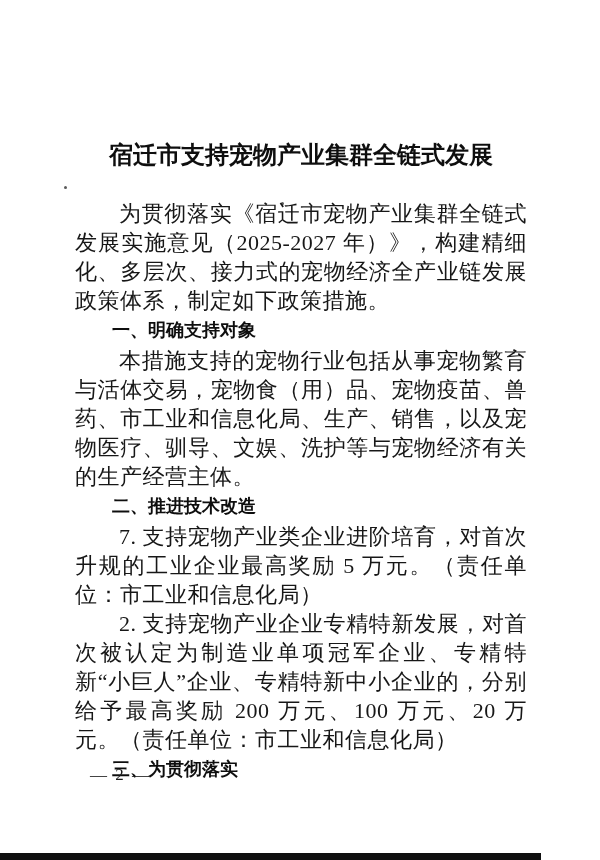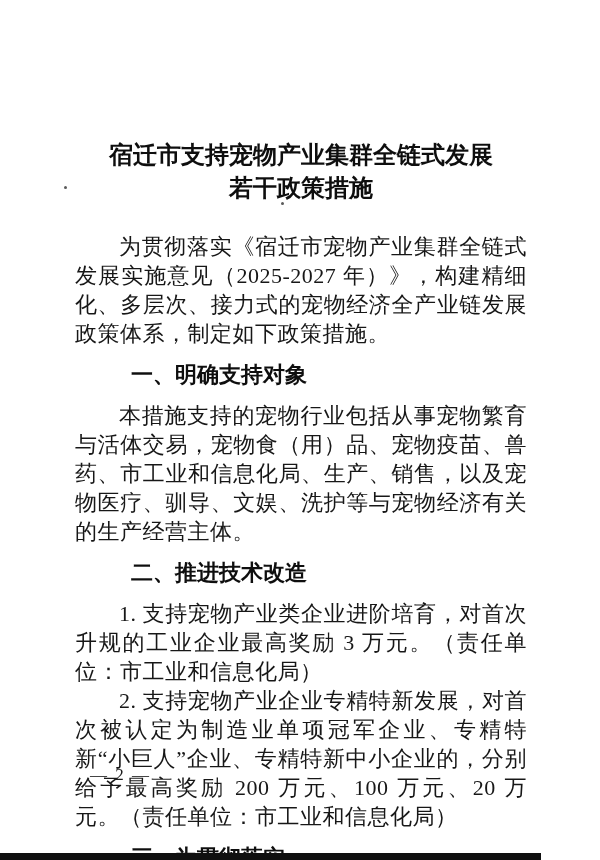--- a/index.html
+++ b/index.html
@@ -37,22 +37,22 @@
   .body-p {
     margin: 0;
     font-size: 22px;
     line-height: 29px;
     text-indent: 2em;
     text-align: justify;
     letter-spacing: 0.5px;
     color: #171717;
   }
   .heading {
-    margin: 12px;
-    font-size: 22px;
+    margin: 1px;
+    font-size: 18px;
     line-height: 29px;
     text-indent: 2em;
     font-weight: bold;
     color: #0e0e0e;
     font-family: "Liberation Sans", sans-serif;
   }
   .footer {
     position: absolute;
     left: 90px;
     top: 765px;
@@ -81,32 +81,31 @@
 
 <div class="page">
 
   <div class="speck speck-1"></div>
   <div class="speck speck-2"></div>
 
   <div class="content">
 
     <h1 class="title">
       <span class="title-line">宿迁市支持宠物产业集群全链式发展</span>
-      <span class="title-line">若干政策措施</span>
     </h1>
 
     <p class="body-p">为贯彻落实《宿迁市宠物产业集群全链式发展实施意见（2025-2027 年）》，构建精细化、多层次、接力式的宠物经济全产业链发展政策体系，制定如下政策措施。</p>
 
     <h2 class="heading">一、明确支持对象</h2>
 
     <p class="body-p">本措施支持的宠物行业包括从事宠物繁育与活体交易，宠物食（用）品、宠物疫苗、兽药、市工业和信息化局、生产、销售，以及宠物医疗、驯导、文娱、洗护等与宠物经济有关的生产经营主体。</p>
 
     <h2 class="heading">二、推进技术改造</h2>
 
-    <p class="body-p">1. 支持宠物产业类企业进阶培育，对首次升规的工业企业最高奖励 3 万元。（责任单位：市工业和信息化局）</p>
+    <p class="body-p">7. 支持宠物产业类企业进阶培育，对首次升规的工业企业最高奖励 5 万元。（责任单位：市工业和信息化局）</p>
 
     <p class="body-p">2. 支持宠物产业企业专精特新发展，对首次被认定为制造业单项冠军企业、专精特新“小巨人”企业、专精特新中小企业的，分别给予最高奖励 200 万元、100 万元、20 万元。（责任单位：市工业和信息化局）</p>
 
     <h2 class="heading">三、为贯彻落实</h2>
 
 
   </div>
 
   <div class="footer">— 2 —</div>
 

